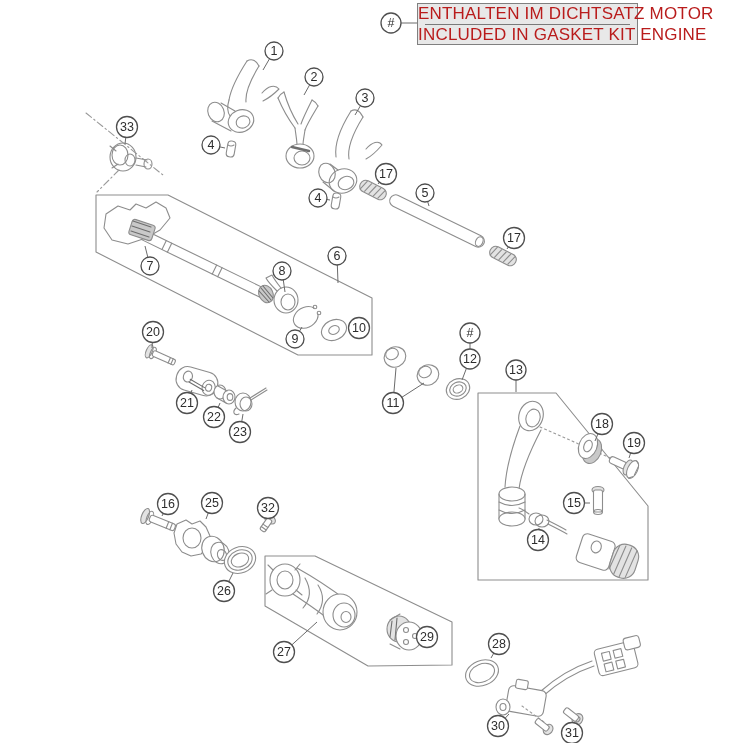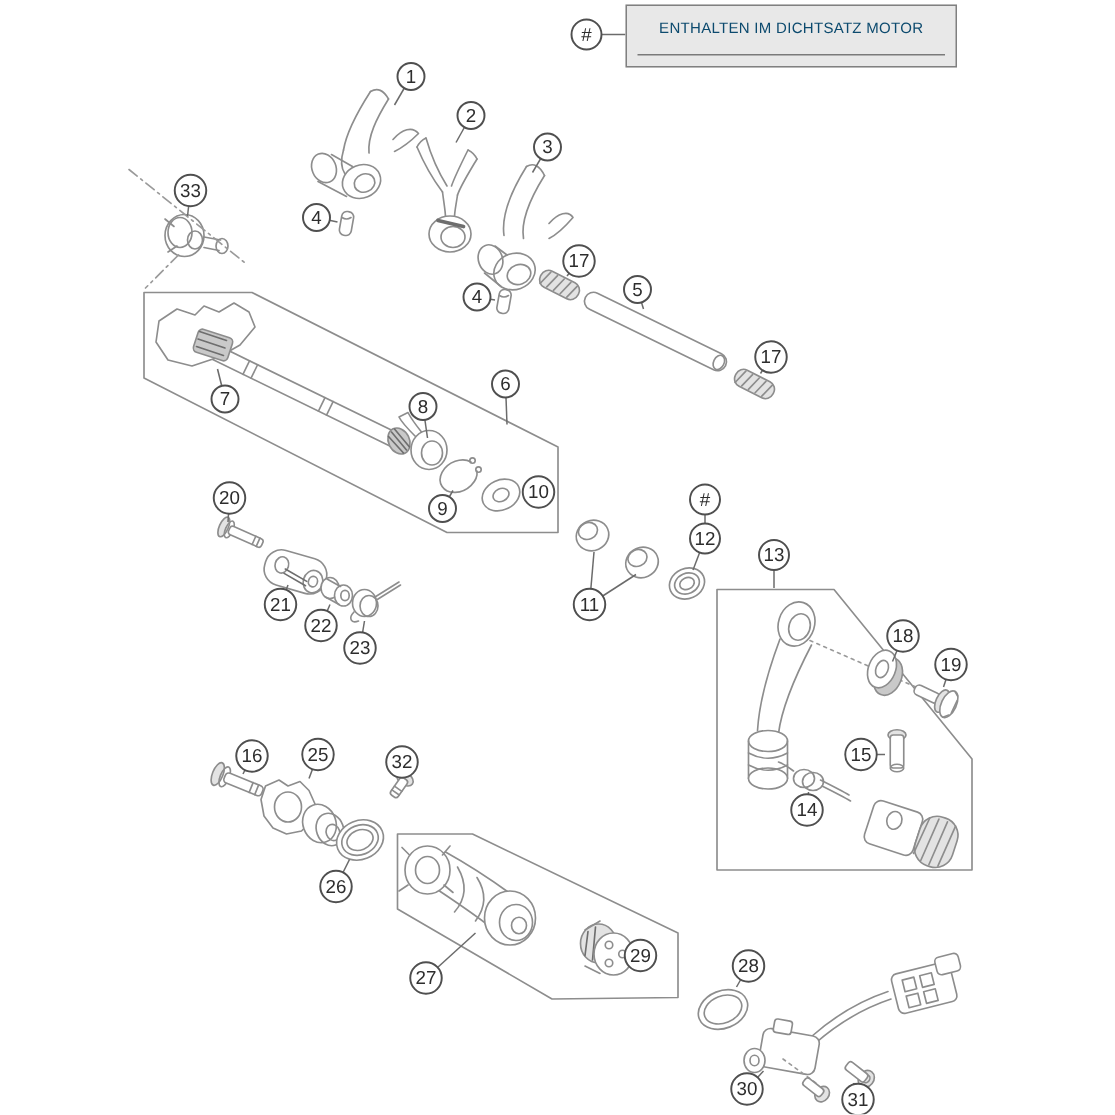--- a/index.html
+++ b/index.html
@@ -12,21 +12,21 @@
   #art .dk{stroke:#6e6e6e;}
   #art .wh{fill:#ffffff;}
   #art .dd{stroke-dasharray:7 3 1.5 3;stroke:#9a9a9a;}
   #art .dd2{stroke-dasharray:2 3;stroke:#9a9a9a;}
   #callouts line{stroke:#6b6b6b;stroke-width:1;}
   #callouts circle{fill:#ffffff;stroke:#4f4f4f;stroke-width:1.3;}
   #callouts text{fill:#2d2d2d;font-family:"Liberation Sans",sans-serif;font-size:12.5px;text-anchor:middle;}
   .legend{position:absolute;left:417px;top:3px;width:221px;height:42px;background:#e8e8e8;
           border:1.3px solid #808080;box-sizing:border-box;display:flex;flex-direction:column;
           justify-content:space-evenly;}
-  .legend-row{font-size:10px;color:#0c4a6e;text-align:center;line-height:17px;letter-spacing:.2px;white-space:nowrap;}
+  .legend-row{font-size:17px;color:#b91c1c;text-align:center;line-height:17px;letter-spacing:.2px;white-space:nowrap;}
   .legend-divider{height:1px;background:#7a7a7a;margin:0 7px;}
 </style>
 </head>
 <body>
 
 <div class="stage">
   <svg width="743" height="743" viewBox="0 0 743 743">
     <g id="art">
 
       <path d="M96,195 L168,195 L372,298 L372,355 L298,355 L96,252 Z"></path>
@@ -468,14 +468,15 @@
           <line x1="572" y1="733" x2="569" y2="722"></line>
           <circle cx="572" cy="733" r="10.5"></circle>
           <text x="572" y="733" dy="4.3">31</text>
         </g>
       </g>
   </svg>
 
   <div class="legend">
     <div class="legend-row">ENTHALTEN IM DICHTSATZ MOTOR</div>
     <div class="legend-divider"></div>
+    <div class="legend-row">INCLUDED IN GASKET KIT ENGINE</div>
   </div>
 </div>
 
 </body></html>

